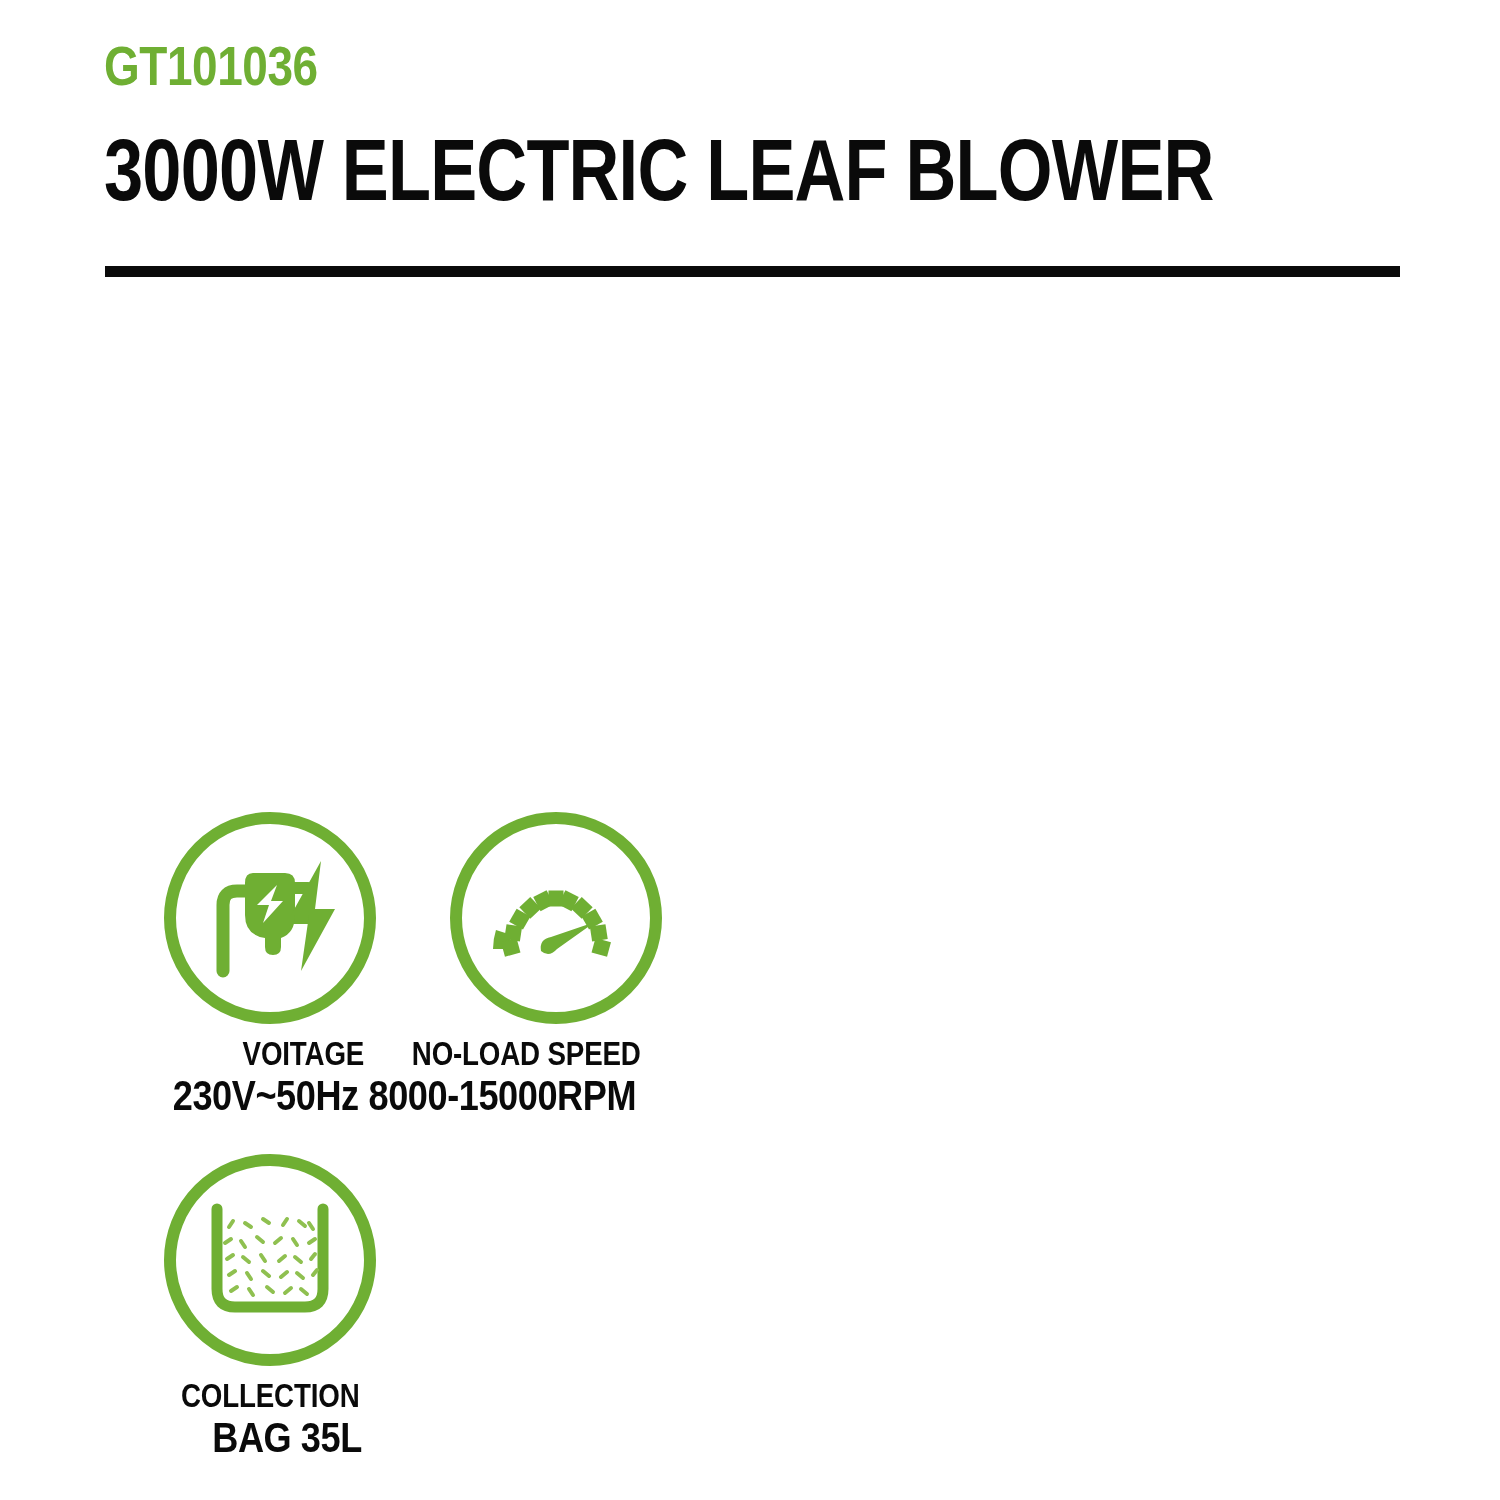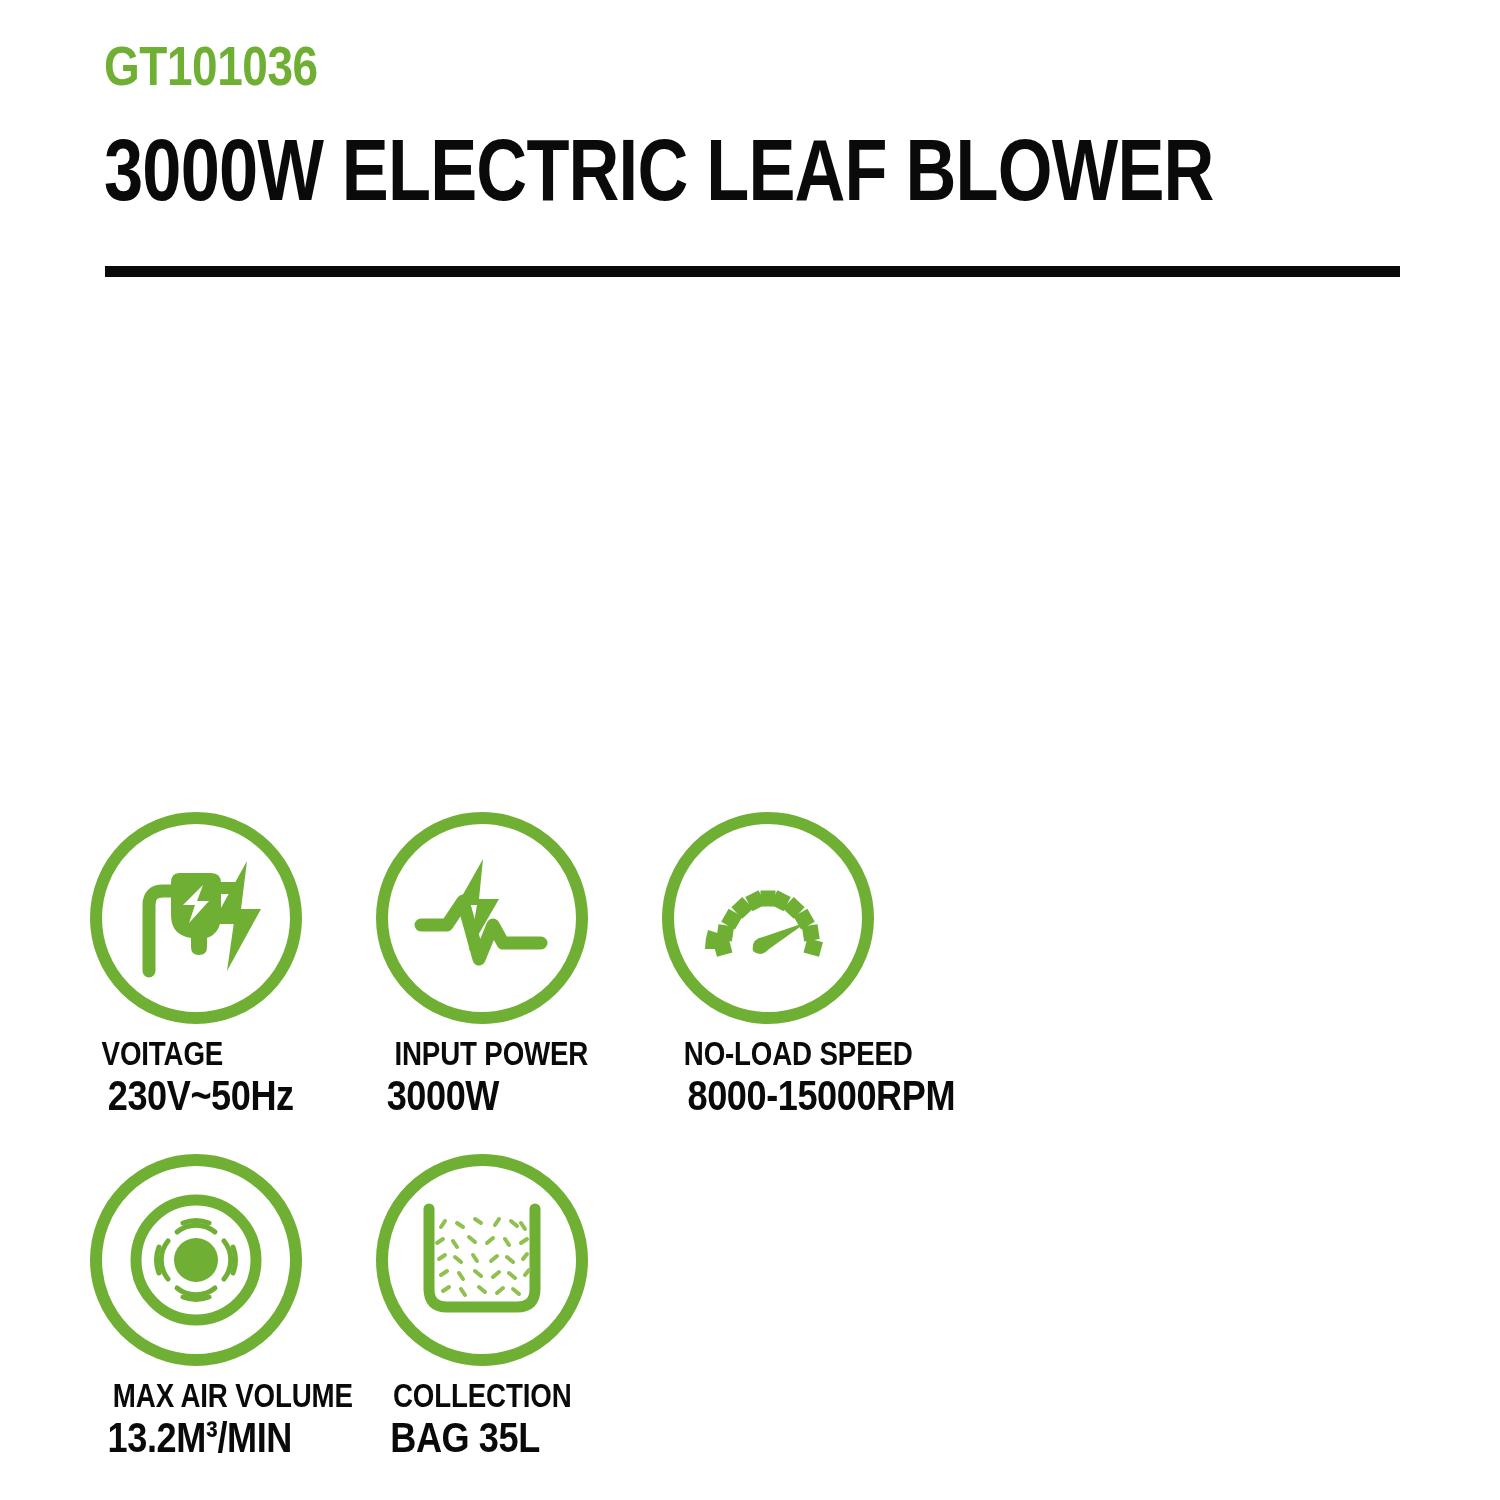--- a/index.html
+++ b/index.html
@@ -47,21 +47,21 @@
   }
 
   
   .specs {
     position:absolute; left:90px; top:812px;
     width:900px;
   }
   .spec-row { display:flex; }
   .spec-cell {
     width:286px;
-    display:flex; flex-direction:column; align-items:flex-start;
+    display:flex; flex-direction:column; align-items:flex-end;
   }
   .icon-circle {
     width:212px; height:212px;
     border:12px solid #6FAF33;
     border-radius:50%;
     display:flex; align-items:center; justify-content:center;
     background:#fff;
   }
   .icon-circle svg { display:block; }
 
@@ -111,30 +111,20 @@
 
             <path d="M82 42 L62 62 L74 62 L68 80 L88 58 L76 58 Z" fill="#ffffff"></path>
 
             <path d="M126 18 L96 72 L114 72 L106 128 L140 66 L120 66 Z" fill="#6FAF33"></path>
           </svg>
         </div>
         <div class="spec-caption">VOITAGE</div>
         <div class="spec-value">230V~50Hz</div>
       </div>
 
-      <div class="spec-cell">
-        <div class="icon-circle">
-          <svg width="150" height="150" viewBox="0 0 150 150">
-            <path d="M76 16 L50 62 L70 62 L62 108 L92 56 L72 56 Z" fill="#6FAF33"></path>
-            <path d="M14 82 L40 82 L56 58 L72 116 L86 82 L96 100 L134 100" fill="none" stroke="#6FAF33" stroke-width="13" stroke-linecap="round" stroke-linejoin="round"></path>
-          </svg>
-        </div>
-        <div class="spec-caption">INPUT POWER</div>
-        <div class="spec-value">3000W</div>
-      </div>
 
       <div class="spec-cell">
         <div class="icon-circle">
           <svg width="150" height="150" viewBox="0 0 150 150">
             <g fill="none" stroke="#6FAF33" stroke-width="16" stroke-linecap="butt">
               <path d="M20 106 A 56 56 0 0 1 22.6 89.4" transform="translate(0,0)"></path>
             </g>
 
             <g stroke="#6FAF33" stroke-width="15" stroke-linecap="butt" fill="none">
               <line x1="22.0" y1="106.5" x2="37.5" y2="102.3"></line>
@@ -157,44 +147,20 @@
         <div class="spec-value">8000-15000RPM</div>
       </div>
 
     </div>
 
     <div class="row-gap"></div>
 
     <div class="spec-row">
 
 
-      <div class="spec-cell">
-        <div class="icon-circle">
-          <svg width="150" height="150" viewBox="0 0 150 150">
-            <circle cx="75" cy="75" r="60" fill="none" stroke="#6FAF33" stroke-width="11"></circle>
-            <circle cx="75" cy="75" r="22" fill="#6FAF33"></circle>
-            <g fill="none" stroke="#6FAF33" stroke-width="5" stroke-linecap="round">
-
-              <path d="M56 47 A 30 30 0 0 1 94 47"></path>
-              <path d="M62 38 A 36 36 0 0 1 88 38"></path>
-
-              <path d="M103 56 A 30 30 0 0 1 103 94"></path>
-              <path d="M112 62 A 36 36 0 0 1 112 88"></path>
-
-              <path d="M94 103 A 30 30 0 0 1 56 103"></path>
-              <path d="M88 112 A 36 36 0 0 1 62 112"></path>
-
-              <path d="M47 94 A 30 30 0 0 1 47 56"></path>
-              <path d="M38 88 A 36 36 0 0 1 38 62"></path>
-            </g>
-          </svg>
-        </div>
-        <div class="spec-caption">MAX AIR VOLUME</div>
-        <div class="spec-value">13.2M³/MIN</div>
-      </div>
 
       <div class="spec-cell">
         <div class="icon-circle">
           <svg width="150" height="150" viewBox="0 0 150 150">
             <path d="M22 24 L22 104 Q22 122 40 122 L110 122 Q128 122 128 104 L128 24" fill="none" stroke="#6FAF33" stroke-width="11" stroke-linecap="round" stroke-linejoin="round"></path>
             <g stroke="#8FC050" stroke-width="4" stroke-linecap="round">
               <line x1="34" y1="42" x2="38" y2="36"></line>
               <line x1="50" y1="38" x2="56" y2="42"></line>
               <line x1="68" y1="34" x2="74" y2="38"></line>
               <line x1="88" y1="40" x2="92" y2="34"></line>

